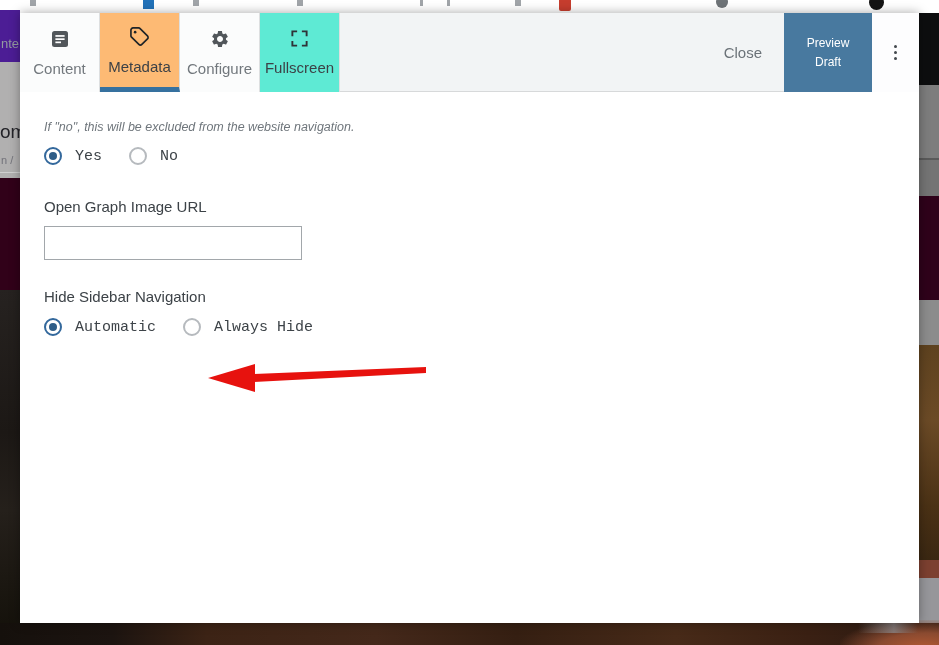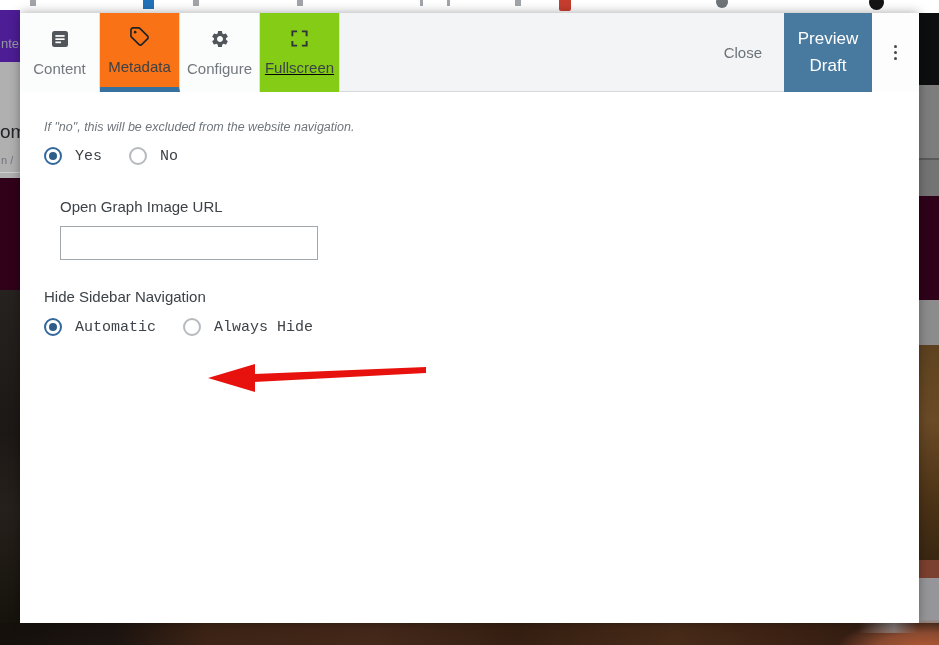--- a/index.html
+++ b/index.html
@@ -44,48 +44,48 @@
   .tick { width:6px; height:6px; background:#8a8f94; opacity:.8; }
   #t1{left:30px;} #t2{left:193px;} #t3{left:297px;} #t4{left:420px; width:3px;} #t5{left:447px; width:3px;} #t6{left:515px;}
   #lb-corner { left:0; top:10px; width:8px; height:3px; background:#111; }
 
   
   #modal { left:20px; top:13px; width:899px; height:610px; background:#fff; box-shadow:0 0 10px rgba(0,0,0,.35); }
 
   #toolbar { position:relative; height:79px; background:#f2f4f5; border-bottom:1px solid #d7d9da; display:flex; }
   .tab { width:80px; height:79px; display:flex; flex-direction:column; align-items:center; justify-content:center; gap:7px; border-right:1px solid #dddfe0; background:#fbfcfc; cursor:pointer; }
   .tab .tlabel { font-size:15px; color:#72787d; }
-  .tab.gray { background:#84cc16;text-decoration:underline; }
+  .tab.gray { background:#5eead4; }
   .tab.gray .tlabel { color:#3c4146; }
-  .tab.active { background:#f97316; border-bottom:5px solid #36719f; }
+  .tab.active { background:#fdba74; border-bottom:5px solid #36719f; }
   .tab.active .tlabel { color:#3c4146; }
   #tb-spacer { flex:1; }
   #close-btn { align-self:center; font-size:15px; color:#6b7278; margin-right:22px; background:none; border:none; cursor:pointer; font-family:inherit; }
-  #preview-btn { width:88px; height:79px; background:#48799f; color:#fff; font-size:17px; line-height:1.55; border:none; cursor:pointer; font-family:inherit; text-align:center; padding:0 10px; }
+  #preview-btn { width:88px; height:79px; background:#48799f; color:#fff; font-size:12px; line-height:1.55; border:none; cursor:pointer; font-family:inherit; text-align:center; padding:0 10px; }
   #kebab-zone { width:47px; height:79px; background:#fdfdfe; display:flex; align-items:center; justify-content:center; cursor:pointer; }
   .kdot { width:3.5px; height:3.5px; border-radius:50%; background:#43484d; margin:2.6px 0; }
 
   
   #form-body { position:relative; padding:0 24px; }
   .flabel { font-size:15px; color:#3c4247; }
   .fhelp  { font-size:12.5px; font-style:italic; color:#6f767c; margin-top:7px; }
   .req { color:#d9342b; margin-left:3px; }
 
   #summary-field { margin-top:52px; }
   #summary-textarea { display:block; margin-top:13px; width:803px; height:92px; border:1px solid #a2a7ab; resize:both; font-family:inherit; font-size:14px; padding:6px 8px; outline:none; background:#fff; }
 
   #nav-field { margin-top:28px; }
   .radio-row { display:flex; align-items:center; margin-top:13px; }
   .radio-opt { display:flex; align-items:center; margin-right:27px; cursor:pointer;font-family:Liberation Mono, monospace; }
   .radio { width:18px; height:18px; border-radius:50%; border:2px solid #b6babe; background:#fff; margin-right:13px; position:relative; flex:0 0 auto; }
   .radio.sel { border-color:#33689c; }
   .radio.sel .dot { position:absolute; left:50%; top:50%; width:8px; height:8px; margin:-4px 0 0 -4px; border-radius:50%; background:#2e5d88; }
   .radio-opt .olabel { font-size:15px; color:#3d4348; }
 
-  #og-field { margin-top:33px;margin-left:16px; }
+  #og-field { margin-top:33px; }
   #og-input { display:block; margin-top:11px; width:258px; height:34px; border:1px solid #a2a7ab; font-family:inherit; font-size:14px; padding:0 8px; outline:none; background:#fff; }
 
   #hs-field { margin-top:28px; }
 
   #arrow-annotation { left:205px; top:358px; width:228px; height:38px; pointer-events:none; }
 </style>
 </head>
 <body>
 
 <div id="stage">

